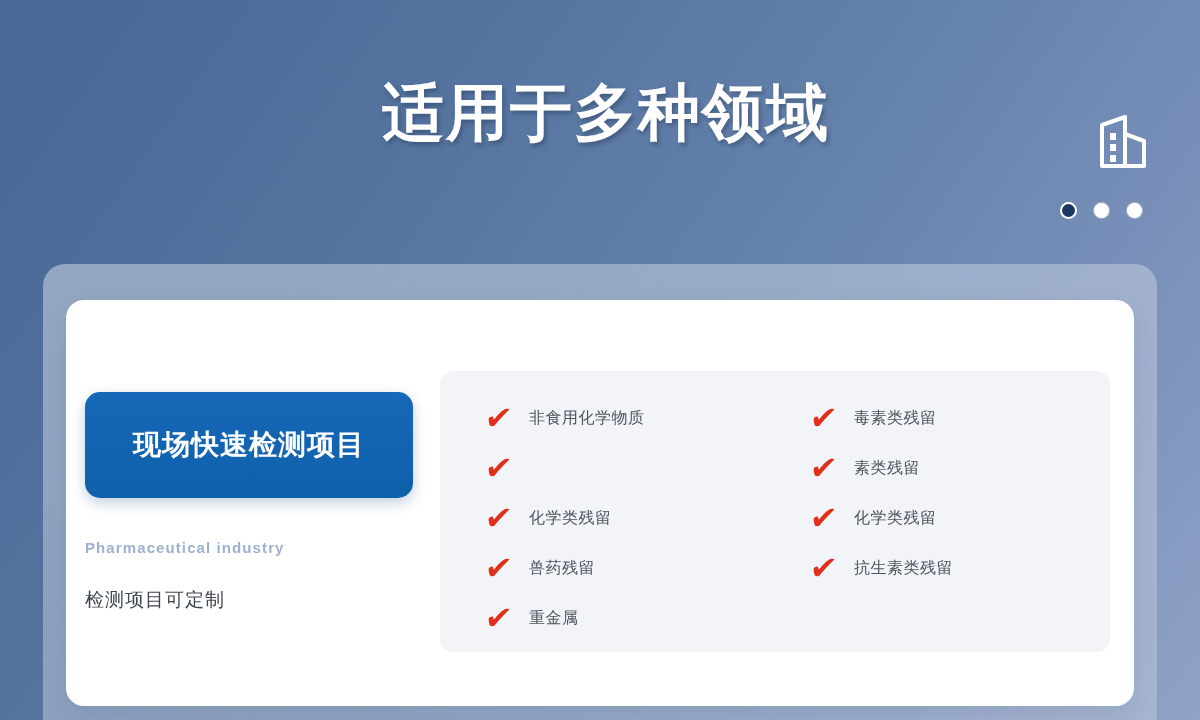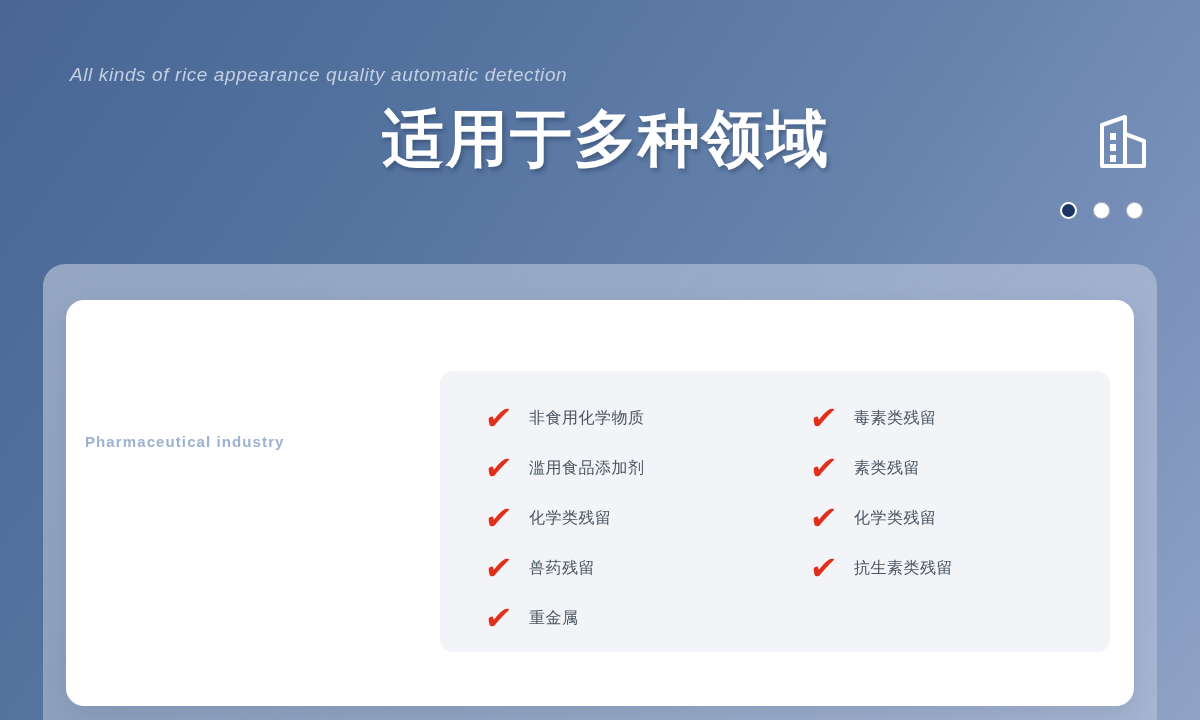--- a/index.html
+++ b/index.html
@@ -181,21 +181,20 @@
     color: #4a5560;
     white-space: nowrap;
   }
 </style>
 </head>
 <body>
 
 <div class="stage">
 
   <div class="header">
-    <div class="eyebrow">All kinds of rice appearance quality automatic detection</div>
     <div class="headline">适用于多种领域</div>
   </div>
 
   <div class="building-icon">
     <svg viewBox="0 0 62 62" width="62" height="62" aria-hidden="true">
       <path d="M10 54 L10 13 L33 5 L33 54 Z" fill="none" stroke="#ffffff" stroke-width="4" stroke-linejoin="round"></path>
       <path d="M33 22 L52 29 L52 54 L33 54 Z" fill="none" stroke="#ffffff" stroke-width="4" stroke-linejoin="round"></path>
       <rect x="18" y="21" width="6" height="7" fill="#ffffff"></rect>
       <rect x="18" y="32" width="6" height="7" fill="#ffffff"></rect>
       <rect x="18" y="43" width="6" height="7" fill="#ffffff"></rect>
@@ -205,32 +204,33 @@
   <div class="dots">
     <span class="dot active"></span>
     <span class="dot"></span>
     <span class="dot"></span>
   </div>
 
   <div class="frame"></div>
   <div class="card"></div>
 
   <div class="left-col">
+    <div class="cta-button">现场快速检测项目</div>
     <div class="industry-label">Pharmaceutical industry</div>
+    <div class="custom-note">检测项目可定制</div>
   </div>
 
   <div class="checklist-panel">
     <div class="check-col col-left">
       <div class="check-item">
         <span class="check-mark">✔</span>
         <span class="check-text">非食用化学物质</span>
       </div>
       <div class="check-item">
         <span class="check-mark">✔</span>
-        <span class="check-text">滥用食品添加剂</span>
       </div>
       <div class="check-item">
         <span class="check-mark">✔</span>
         <span class="check-text">化学类残留</span>
       </div>
       <div class="check-item">
         <span class="check-mark">✔</span>
         <span class="check-text">兽药残留</span>
       </div>
       <div class="check-item">

